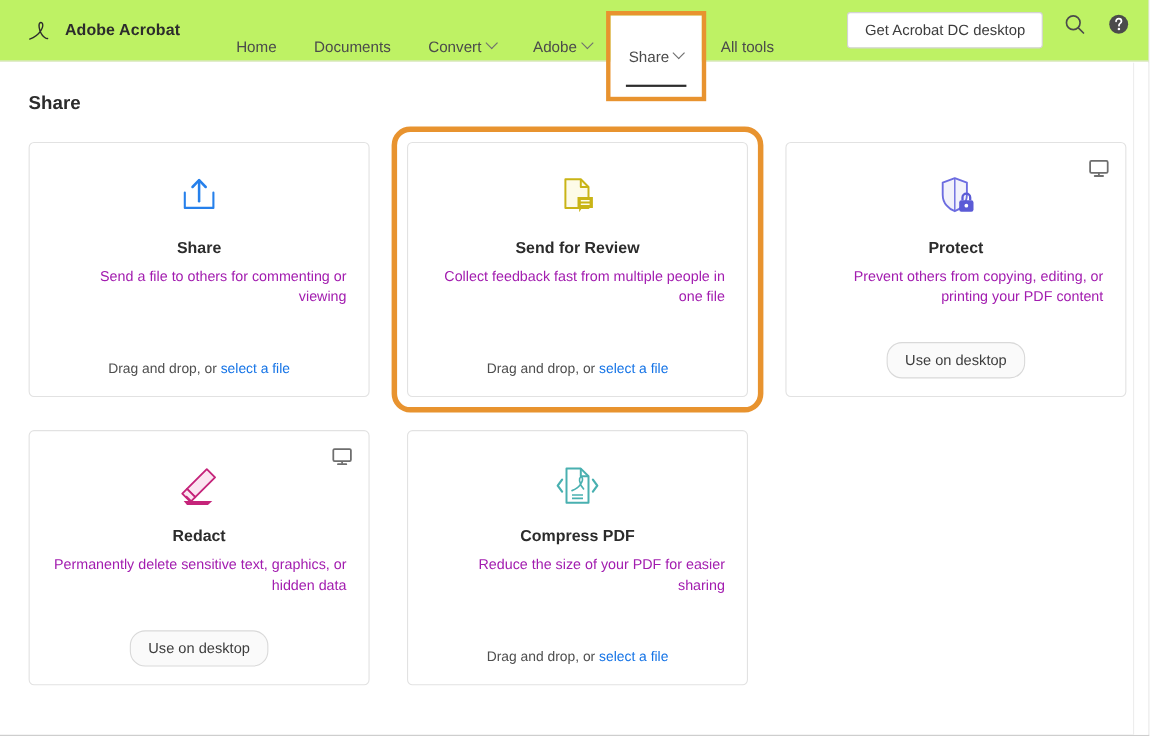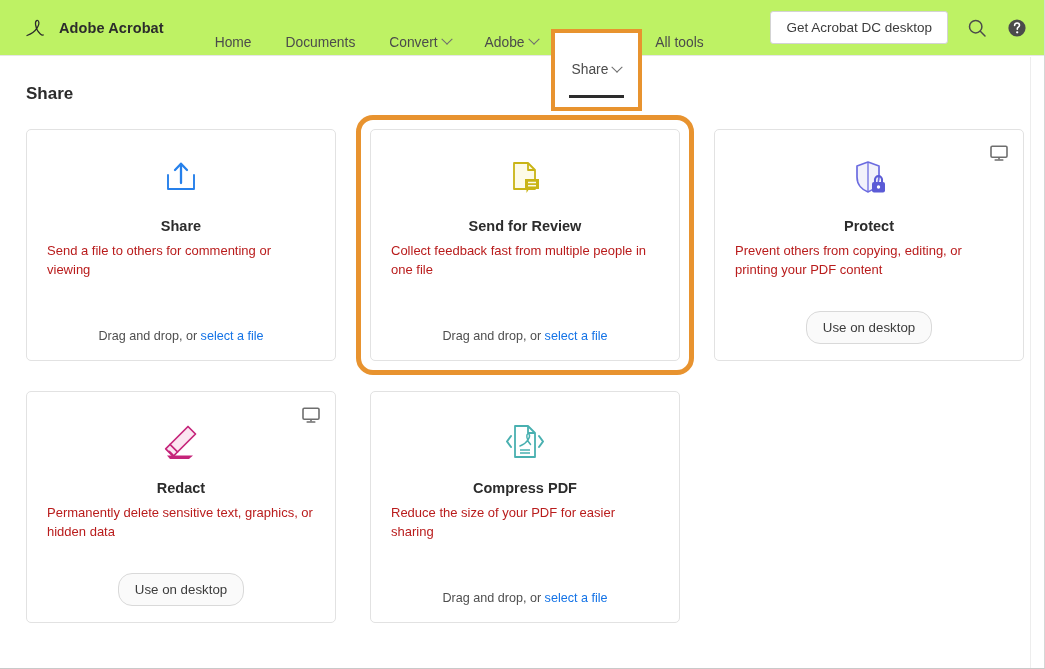--- a/index.html
+++ b/index.html
@@ -43,20 +43,21 @@
   .brand-name {
     font-size: 14.5px;
     font-weight: bold;
     color: #2c2c2c;
     letter-spacing: .1px;
     white-space: nowrap;
   }
 
   .mainnav {
     display: flex;
+    align-items: center;
     height: 100%;
     gap: 0;
     margin-top: 29px;
   }
   .navitem {
     position: relative;
     height: 100%;
     display: flex;
     align-items: center;
     gap: 5px;
@@ -86,21 +87,20 @@
     outline-offset: 0;
     height: 74px;
     margin-top: 18px;
     background: #ffffff;
     z-index: 6;
   }
 
   .header-right {
     margin-left: auto;
     display: flex;
-    align-items: center;
     gap: 18px;
   }
   .desktop-cta {
     font-size: 13.5px;
     color: #3c3c3c;
     background: #ffffff;
     border: 1px solid #d3d3d3;
     border-radius: 3px;
     padding: 8px 15px;
     white-space: nowrap;
@@ -159,22 +159,22 @@
   .card-title {
     font-size: 14.5px;
     font-weight: bold;
     color: #2c2c2c;
     margin-bottom: 7px;
     text-align: center;
   }
   .card-desc {
     font-size: 13px;
     line-height: 19px;
-    color: #b91c1c;
-    text-align: left;
+    color: #a21caf;
+    text-align: right;
     max-width: 268px;
   }
   .card-foot {
     margin-top: auto;
     text-align: center;
   }
   .dnd {
     font-size: 12.6px;
     color: #4f4f4f;
     white-space: nowrap;

